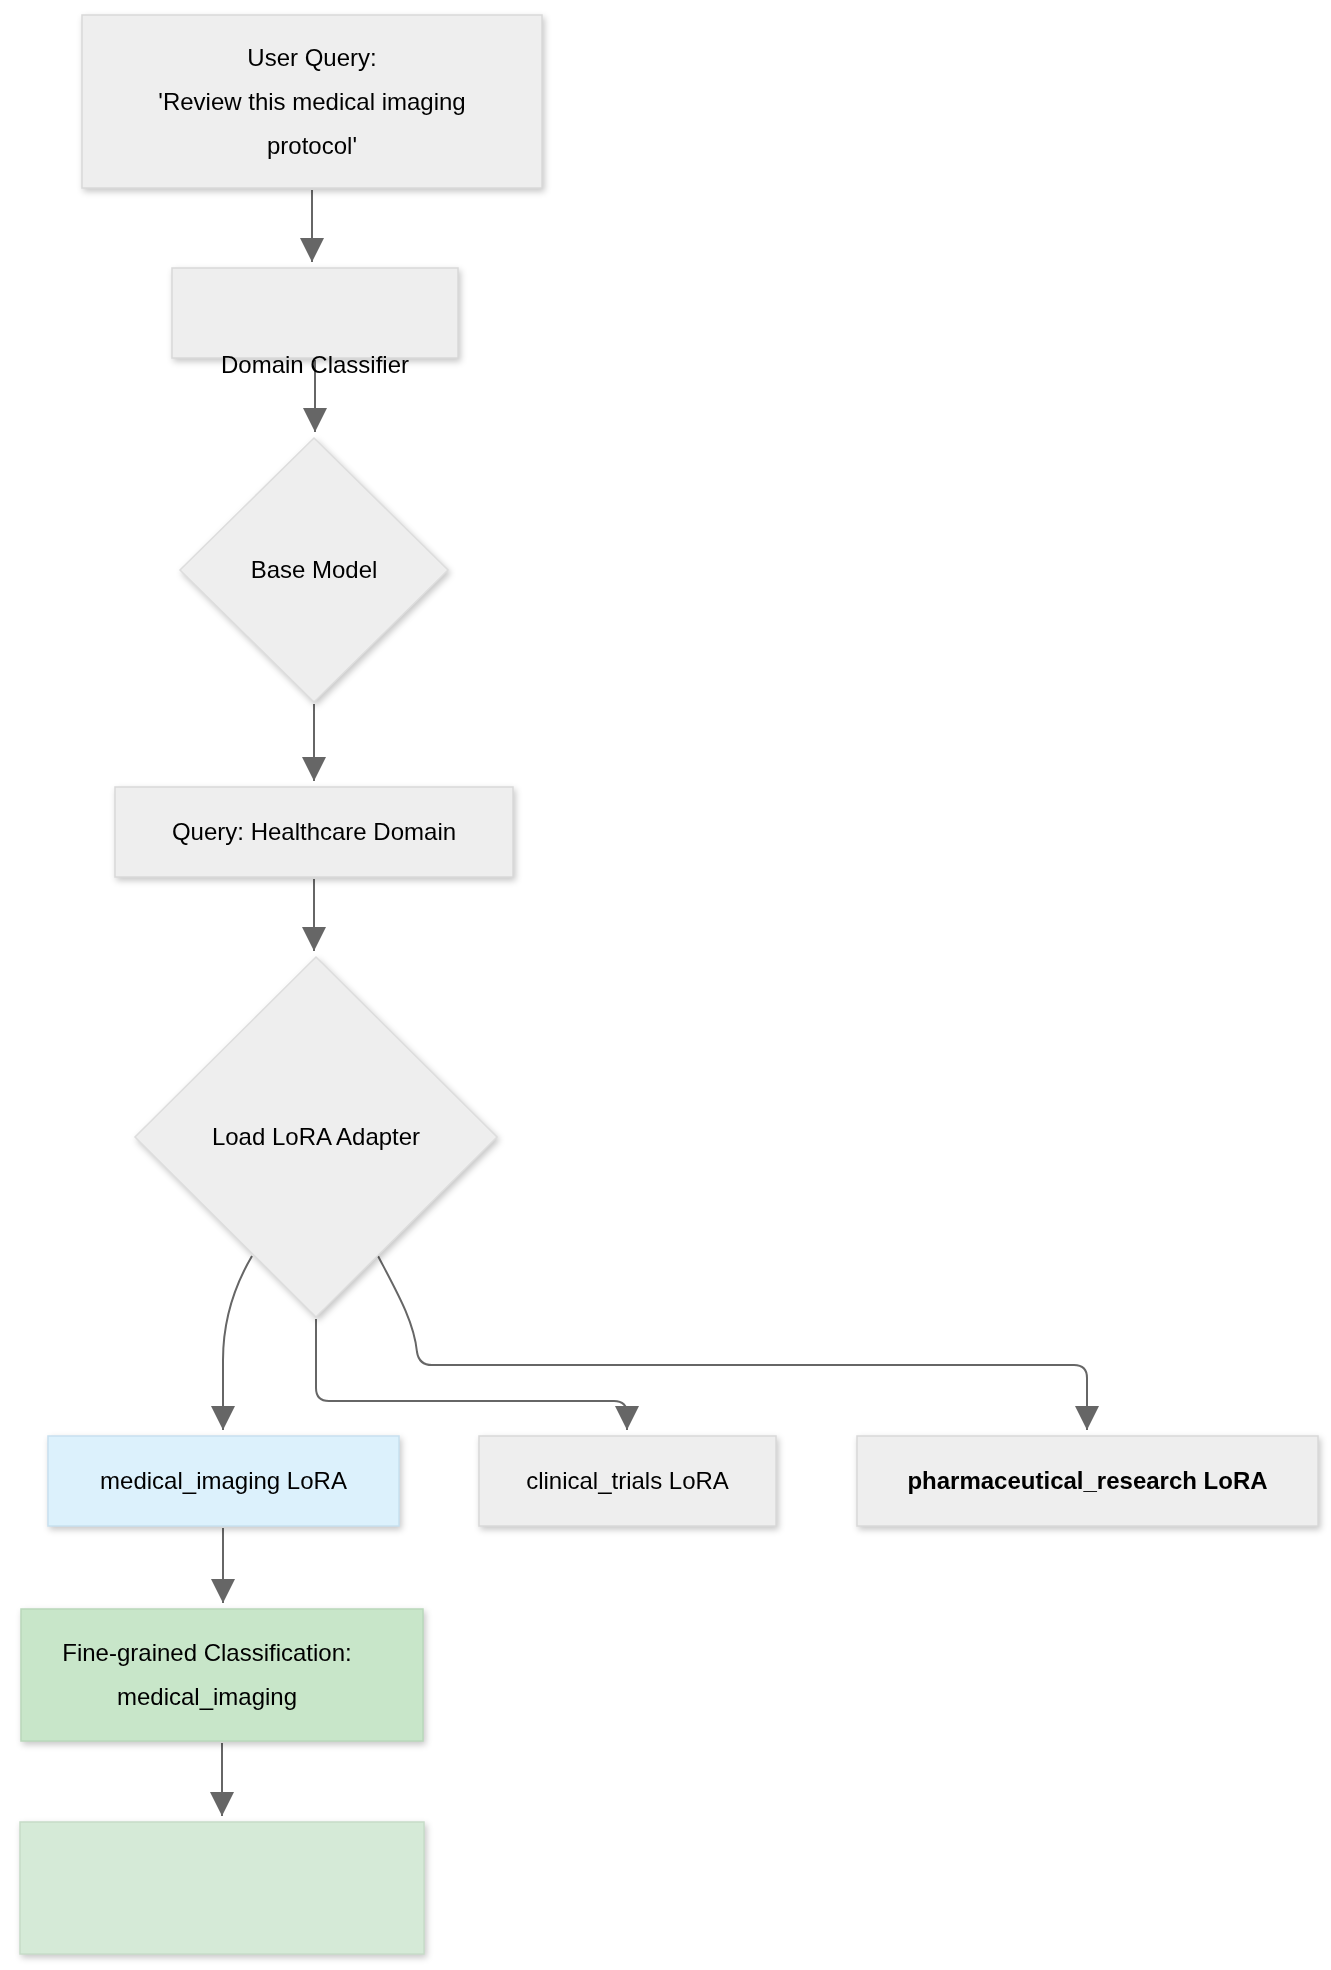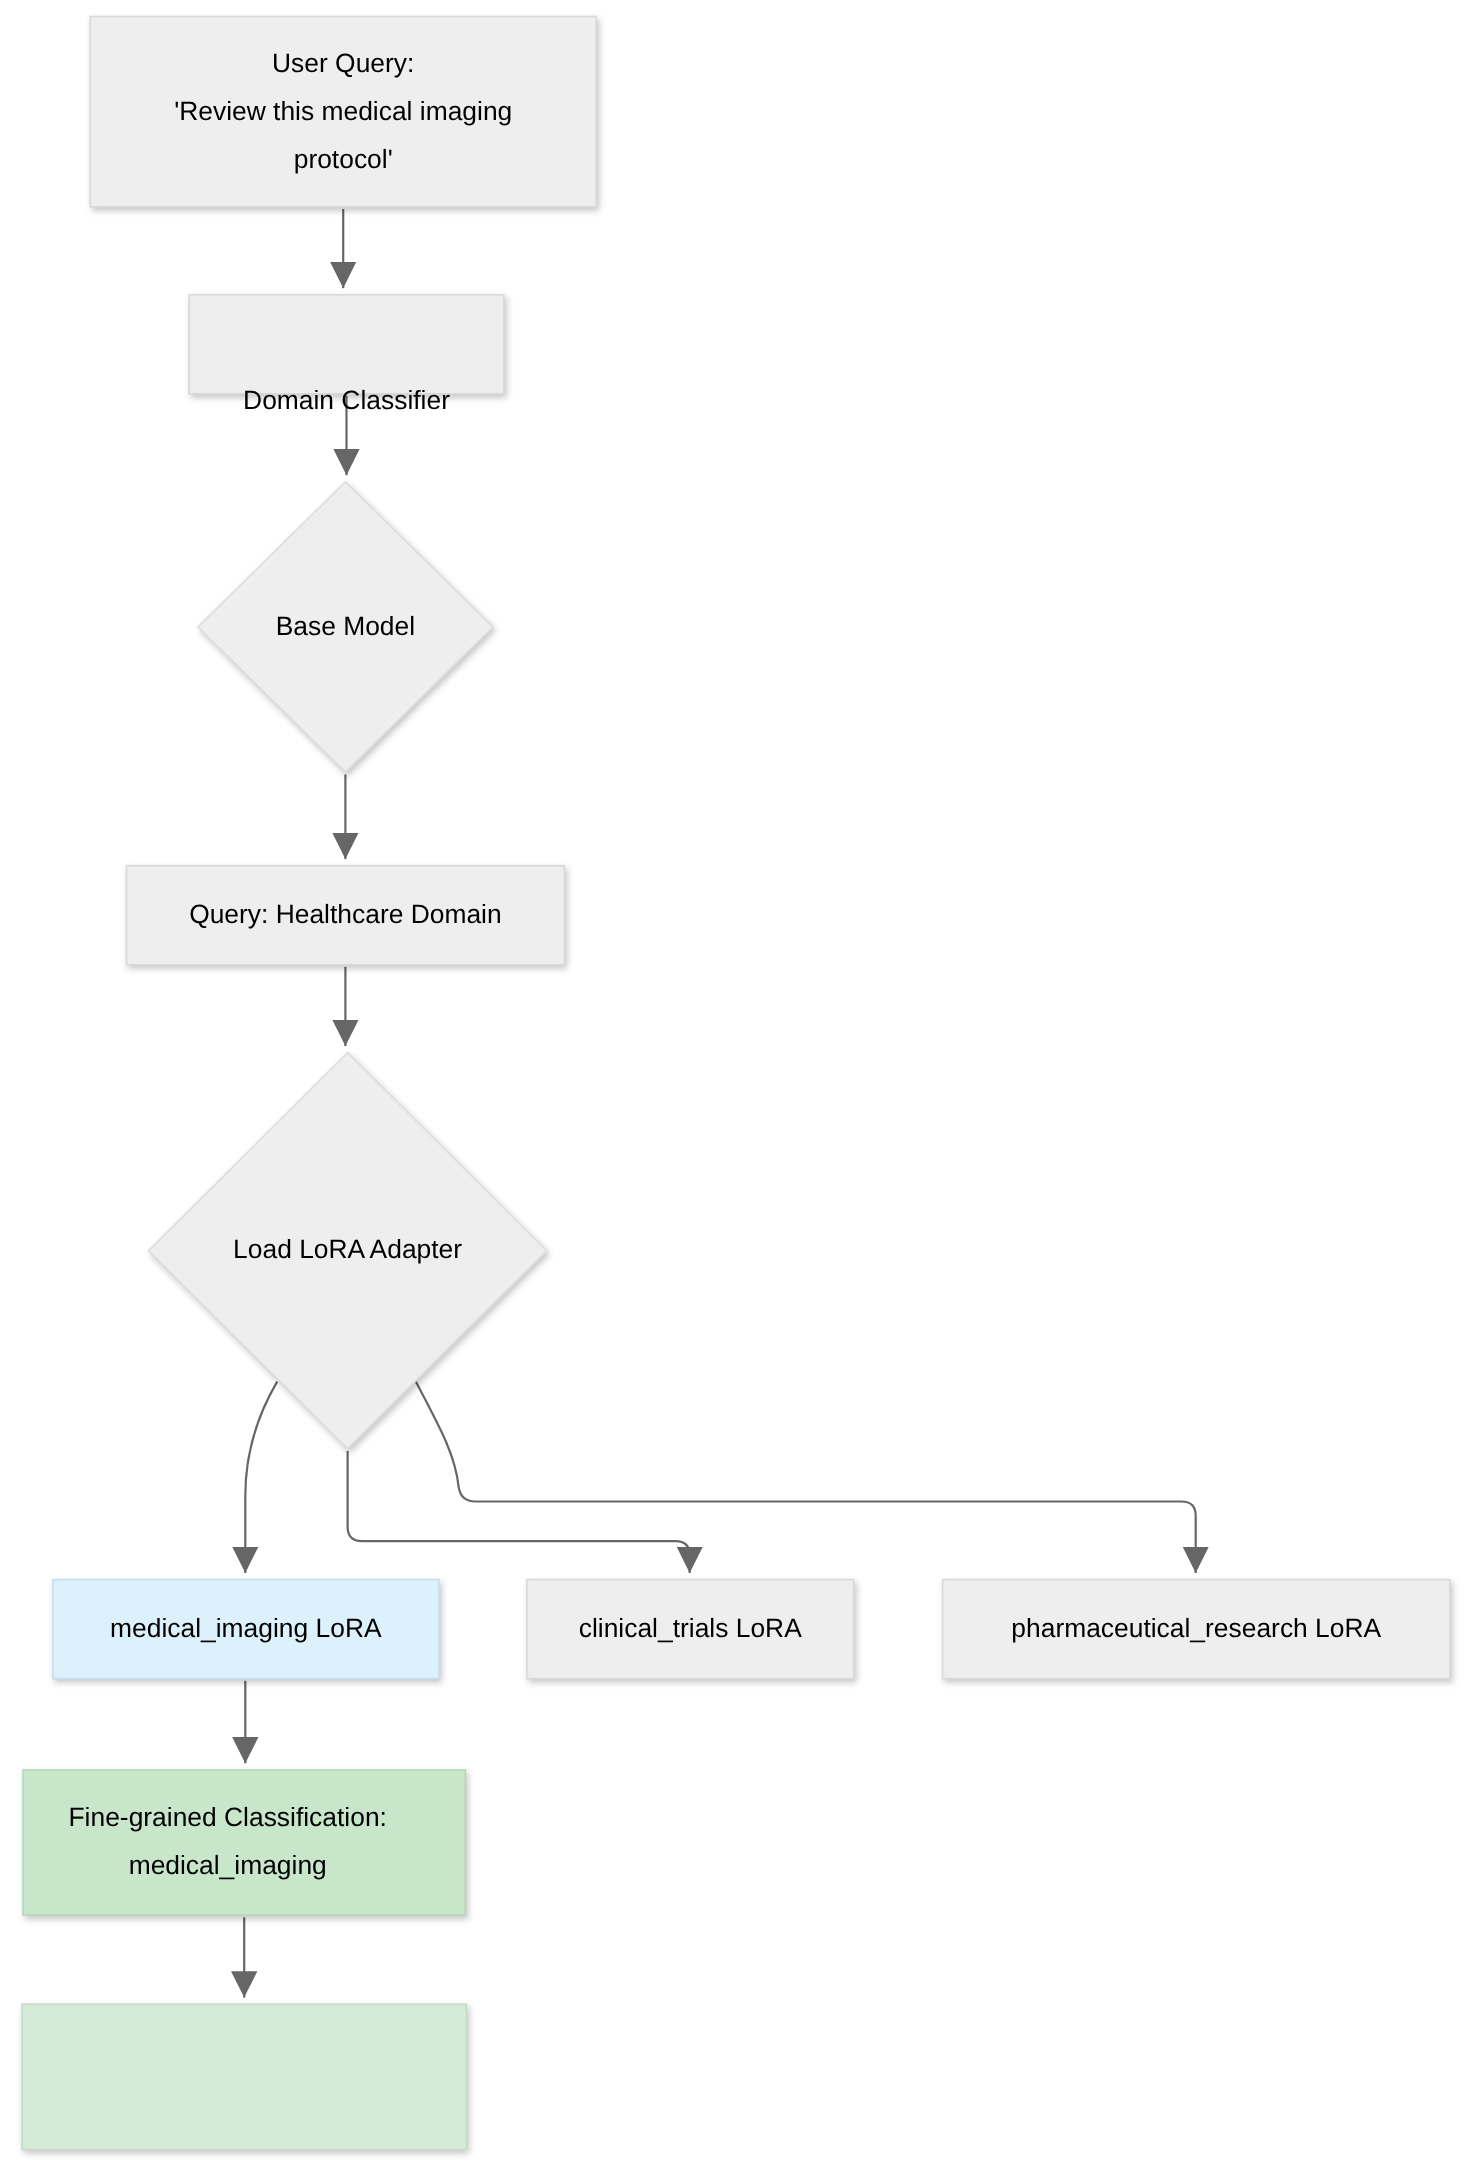--- a/index.html
+++ b/index.html
@@ -89,21 +89,21 @@
   <div class="label" style="left:180px; top:438px; width:268px; height:264px;">Base Model</div>
 
   <div class="label" style="left:115px; top:787px; width:398px; height:90px;">Query: Healthcare Domain</div>
 
   <div class="label" style="left:135px; top:957px; width:362px; height:360px;">Load LoRA Adapter</div>
 
   <div class="label" style="left:48px; top:1436px; width:351px; height:90px;">medical_imaging LoRA</div>
 
   <div class="label" style="left:479px; top:1436px; width:297px; height:90px;">clinical_trials LoRA</div>
 
-  <div class="label" style="left:857px; top:1436px; width:461px; height:90px;">pharmaceutical_research LoRA</div>
+  <div class="label" style="left:857px; top:1436px; width:461px; height:90px;font-weight:bold;">pharmaceutical_research LoRA</div>
 
   <div class="label" style="left:6px; top:1609px; width:402px; height:132px;">
     <div>Fine-grained Classification:</div>
     <div>medical_imaging</div>
   </div>
 
   <div class="label" style="left:20px; top:1822px; width:404px; height:132px;">
   </div>
 
 </div>

